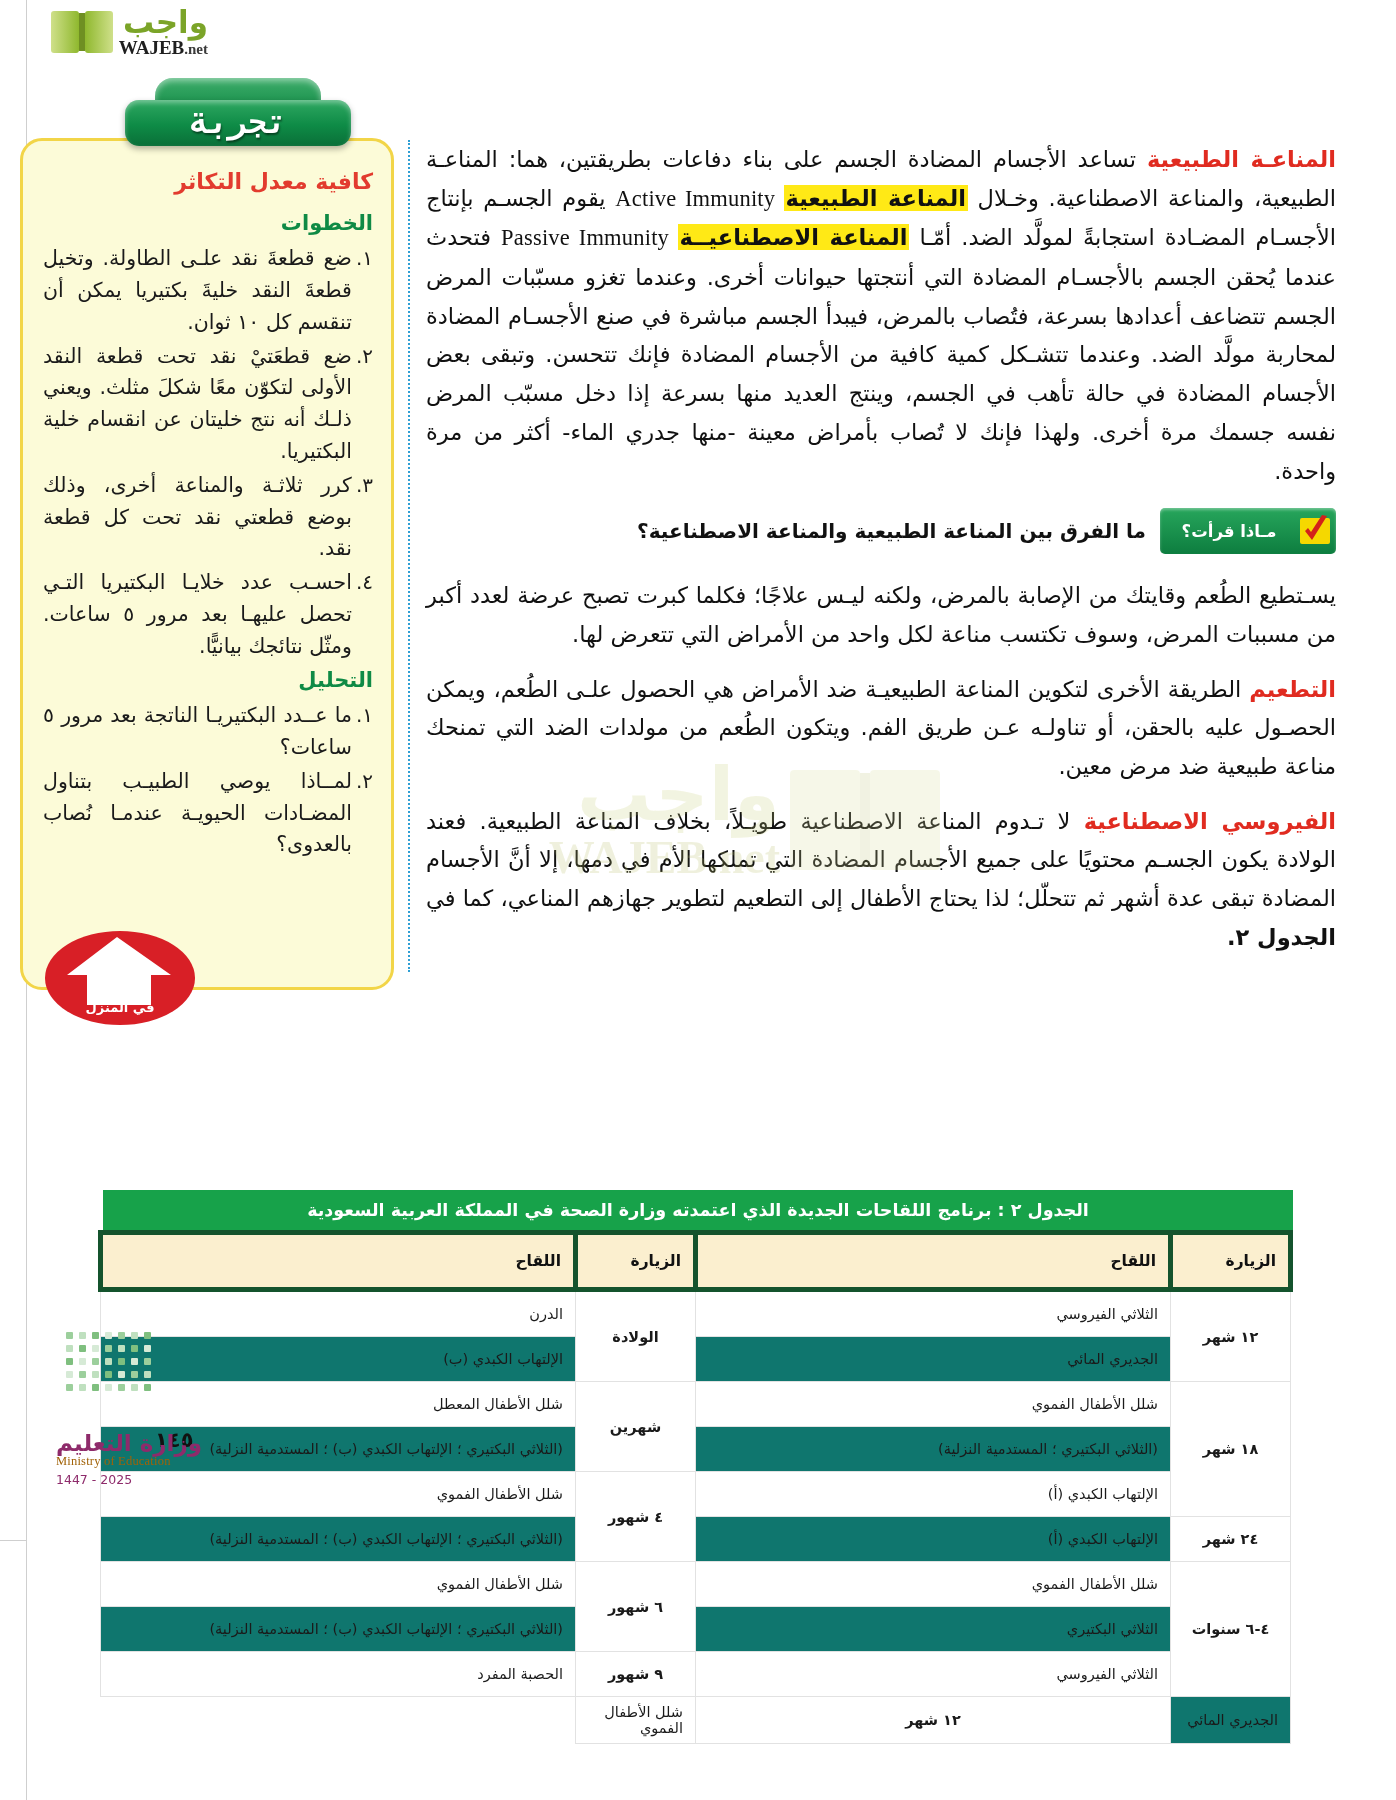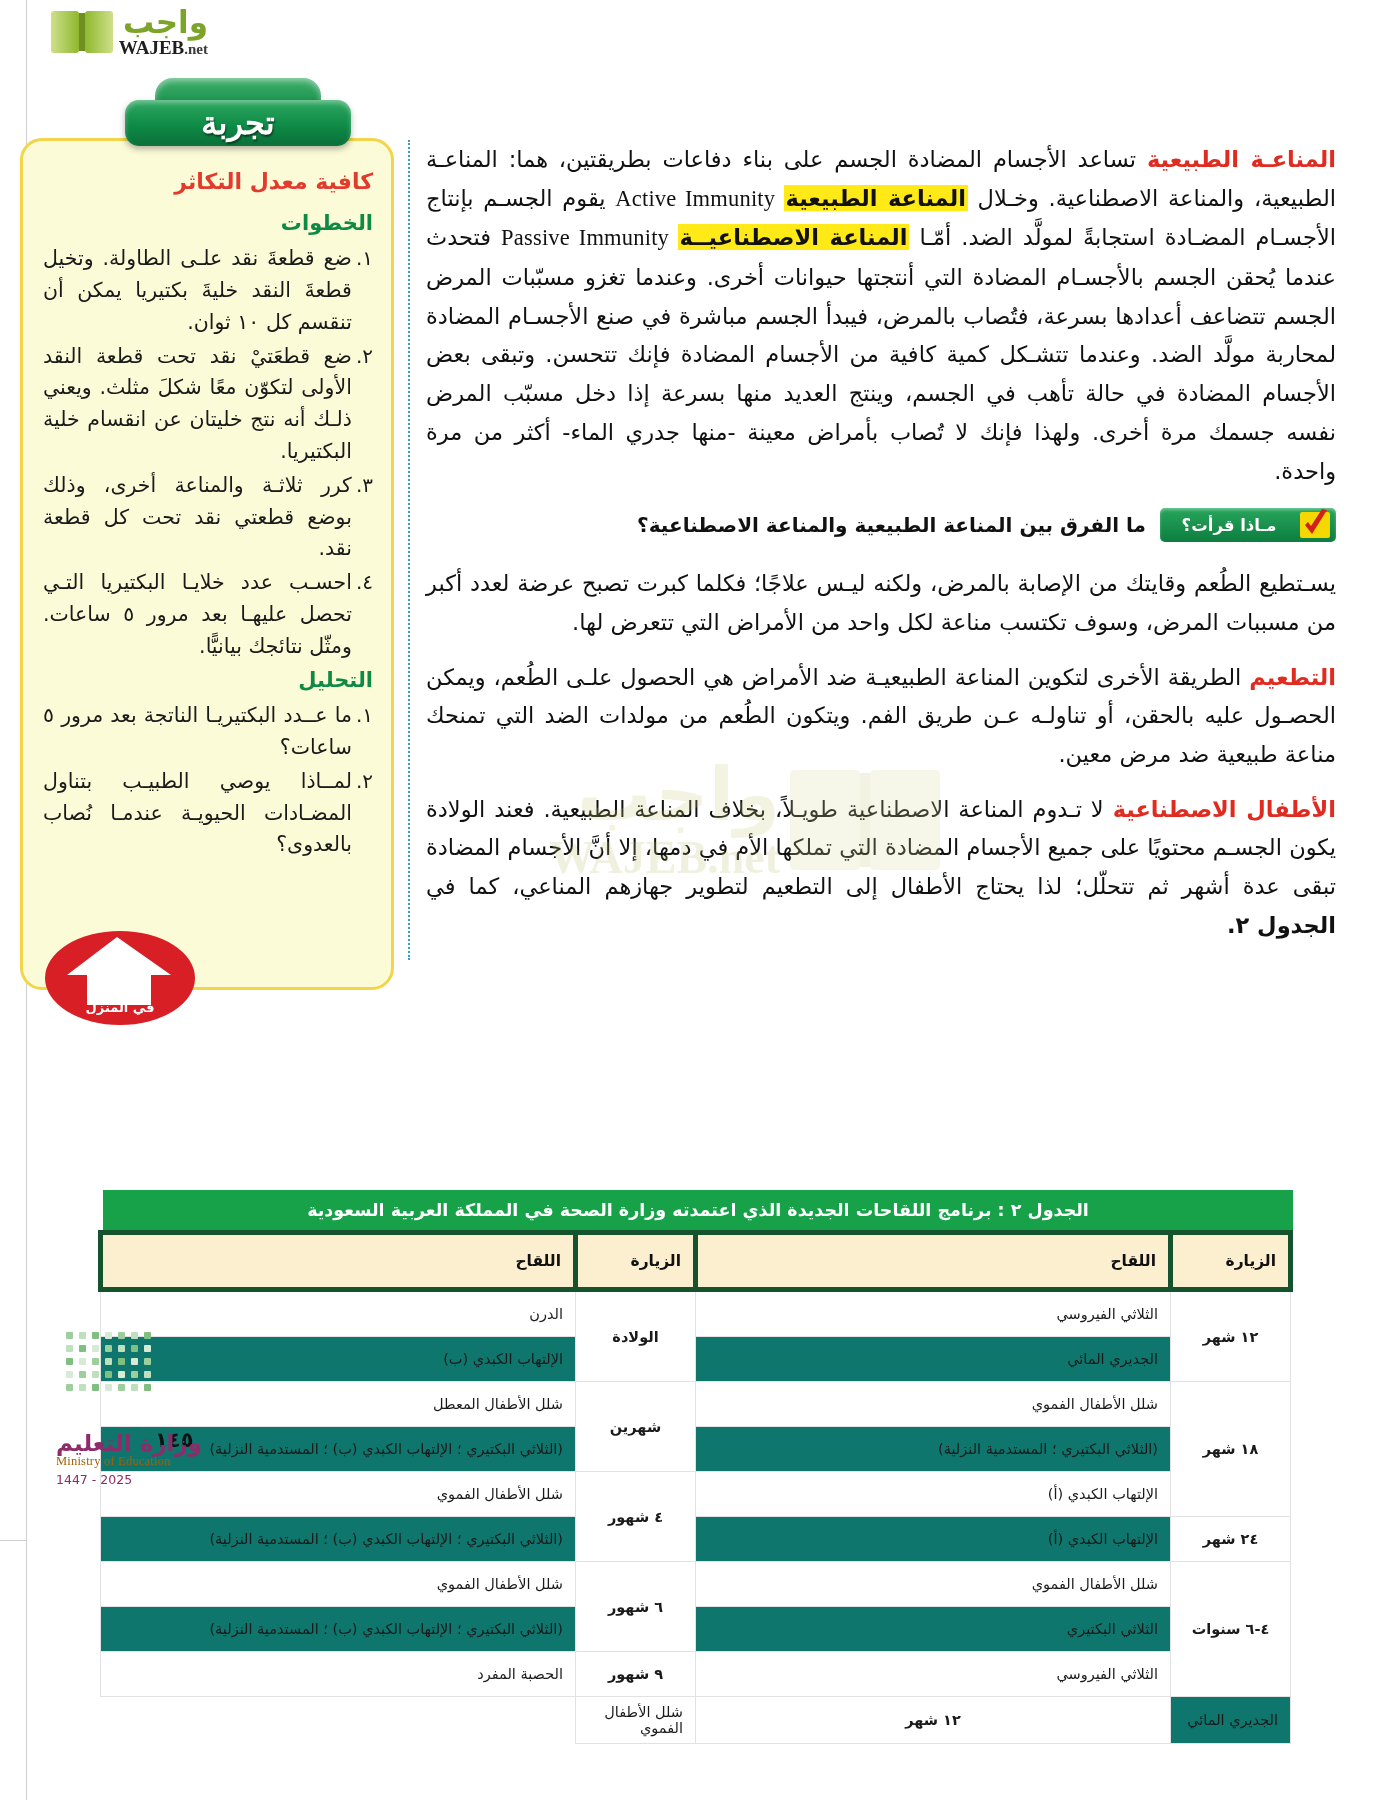--- a/index.html
+++ b/index.html
@@ -41,21 +41,21 @@
   }
   .exp-tab .body{
     position:absolute;left:0;top:22px;width:226px;height:46px;
     background:linear-gradient(180deg,#2fa862 0%,#0e8b46 55%,#0a6f38 100%);
     border-radius:14px;
     box-shadow:0 3px 6px rgba(0,0,0,.3), inset 0 3px 5px rgba(255,255,255,.35);
     display:flex;align-items:center;justify-content:center;
   }
   .exp-tab .body span{
     color:#ffffff;font-size:32px;font-weight:bold;
-    font-family:Liberation Serif, serif;
+    font-family:Liberation Mono, monospace;
     text-shadow:1px 2px 2px rgba(0,0,0,.45);
   }
 
   .exp-inner{position:absolute;right:18px;top:28px;width:330px;direction:rtl;text-align:right;}
   .exp-title{color:#e23b2e;font-size:22px;font-weight:bold;margin:0 0 16px 0;line-height:1.2;}
   .exp-head{color:#0f8a45;font-size:21px;font-weight:bold;margin:6px 0 8px 0;}
   .exp-list{list-style:none;margin:0;padding:0;}
   .exp-list li{
     display:flex;gap:4px;font-size:20.5px;line-height:1.55;color:#1a1a1a;
     margin-bottom:2px;text-align:justify;
@@ -87,21 +87,21 @@
     text-align:justify;text-align-last:right;
     font-family:"DejaVu Sans",sans-serif;
   }
   .term{color:#e02b20;font-weight:bold;}
   .hl{background:#ffe916;font-weight:bold;color:#111;padding:0 2px;}
   .en{font-family:"Liberation Serif",serif;letter-spacing:.2px;}
 
   
   .readcheck{display:flex;align-items:center;gap:14px;margin:18px 0 22px 0;direction:rtl;}
   .rc-badge{
-    position:relative;flex:0 0 auto;width:176px;height:34px;
+    position:relative;flex:0 0 auto;width:176px;height:46px;
     background:linear-gradient(180deg,#27a65c,#0d7d3f);border-radius:5px;
     display:flex;align-items:center;justify-content:flex-start;
     box-shadow:inset 0 2px 3px rgba(255,255,255,.35);
     padding-right:6px;box-sizing:border-box;
   }
   .rc-check{
     flex:0 0 auto;width:30px;height:26px;background:#f5d800;border-radius:2px;
     position:relative;margin-left:8px;
   }
   .rc-check .tick{position:absolute;left:2px;top:-3px;}
@@ -238,21 +238,21 @@
         </div>
         <span class="rc-txt">مـاذا قرأت؟</span>
       </div>
       <span class="rc-q">ما الفرق بين المناعة الطبيعية والمناعة الاصطناعية؟</span>
     </div>
 
     <p>يسـتطيع الطُعم وقايتك من الإصابة بالمرض، ولكنه ليـس علاجًا؛ فكلما كبرت تصبح عرضة لعدد أكبر من مسببات المرض، وسوف تكتسب مناعة لكل واحد من الأمراض التي تتعرض لها.</p>
 
     <p><span class="term">التطعيم</span><span> الطريقة الأخرى لتكوين المناعة الطبيعيـة ضد الأمراض هي الحصول علـى الطُعم، ويمكن الحصـول عليه بالحقن، أو تناولـه عـن طريق الفم. ويتكون الطُعم من مولدات الضد التي تمنحك مناعة طبيعية ضد مرض معين.</span></p>
 
-    <p><span class="term">الأطفال الاصطناعية</span><span> لا تـدوم المناعة الاصطناعية طويـلاً، بخلاف المناعة الطبيعية. فعند الولادة يكون الجسـم محتويًا على جميع الأجسام المضادة التي تملكها الأم في دمها، إلا أنَّ الأجسام المضادة تبقى عدة أشهر ثم تتحلّل؛ لذا يحتاج الأطفال إلى التطعيم لتطوير جهازهم المناعي، كما في </span><b>الجدول ٢.</b></p>
+    <p><span class="term">الفيروسي الاصطناعية</span><span> لا تـدوم المناعة الاصطناعية طويـلاً، بخلاف المناعة الطبيعية. فعند الولادة يكون الجسـم محتويًا على جميع الأجسام المضادة التي تملكها الأم في دمها، إلا أنَّ الأجسام المضادة تبقى عدة أشهر ثم تتحلّل؛ لذا يحتاج الأطفال إلى التطعيم لتطوير جهازهم المناعي، كما في </span><b>الجدول ٢.</b></p>
   </div>
 
   <div class="wm-center">
     <div class="bk">
         <span class="p l"></span>
         <span class="sp"></span>
         <span class="p r"></span>
       </div>
     <div>
       <div class="w1">واجب</div>

